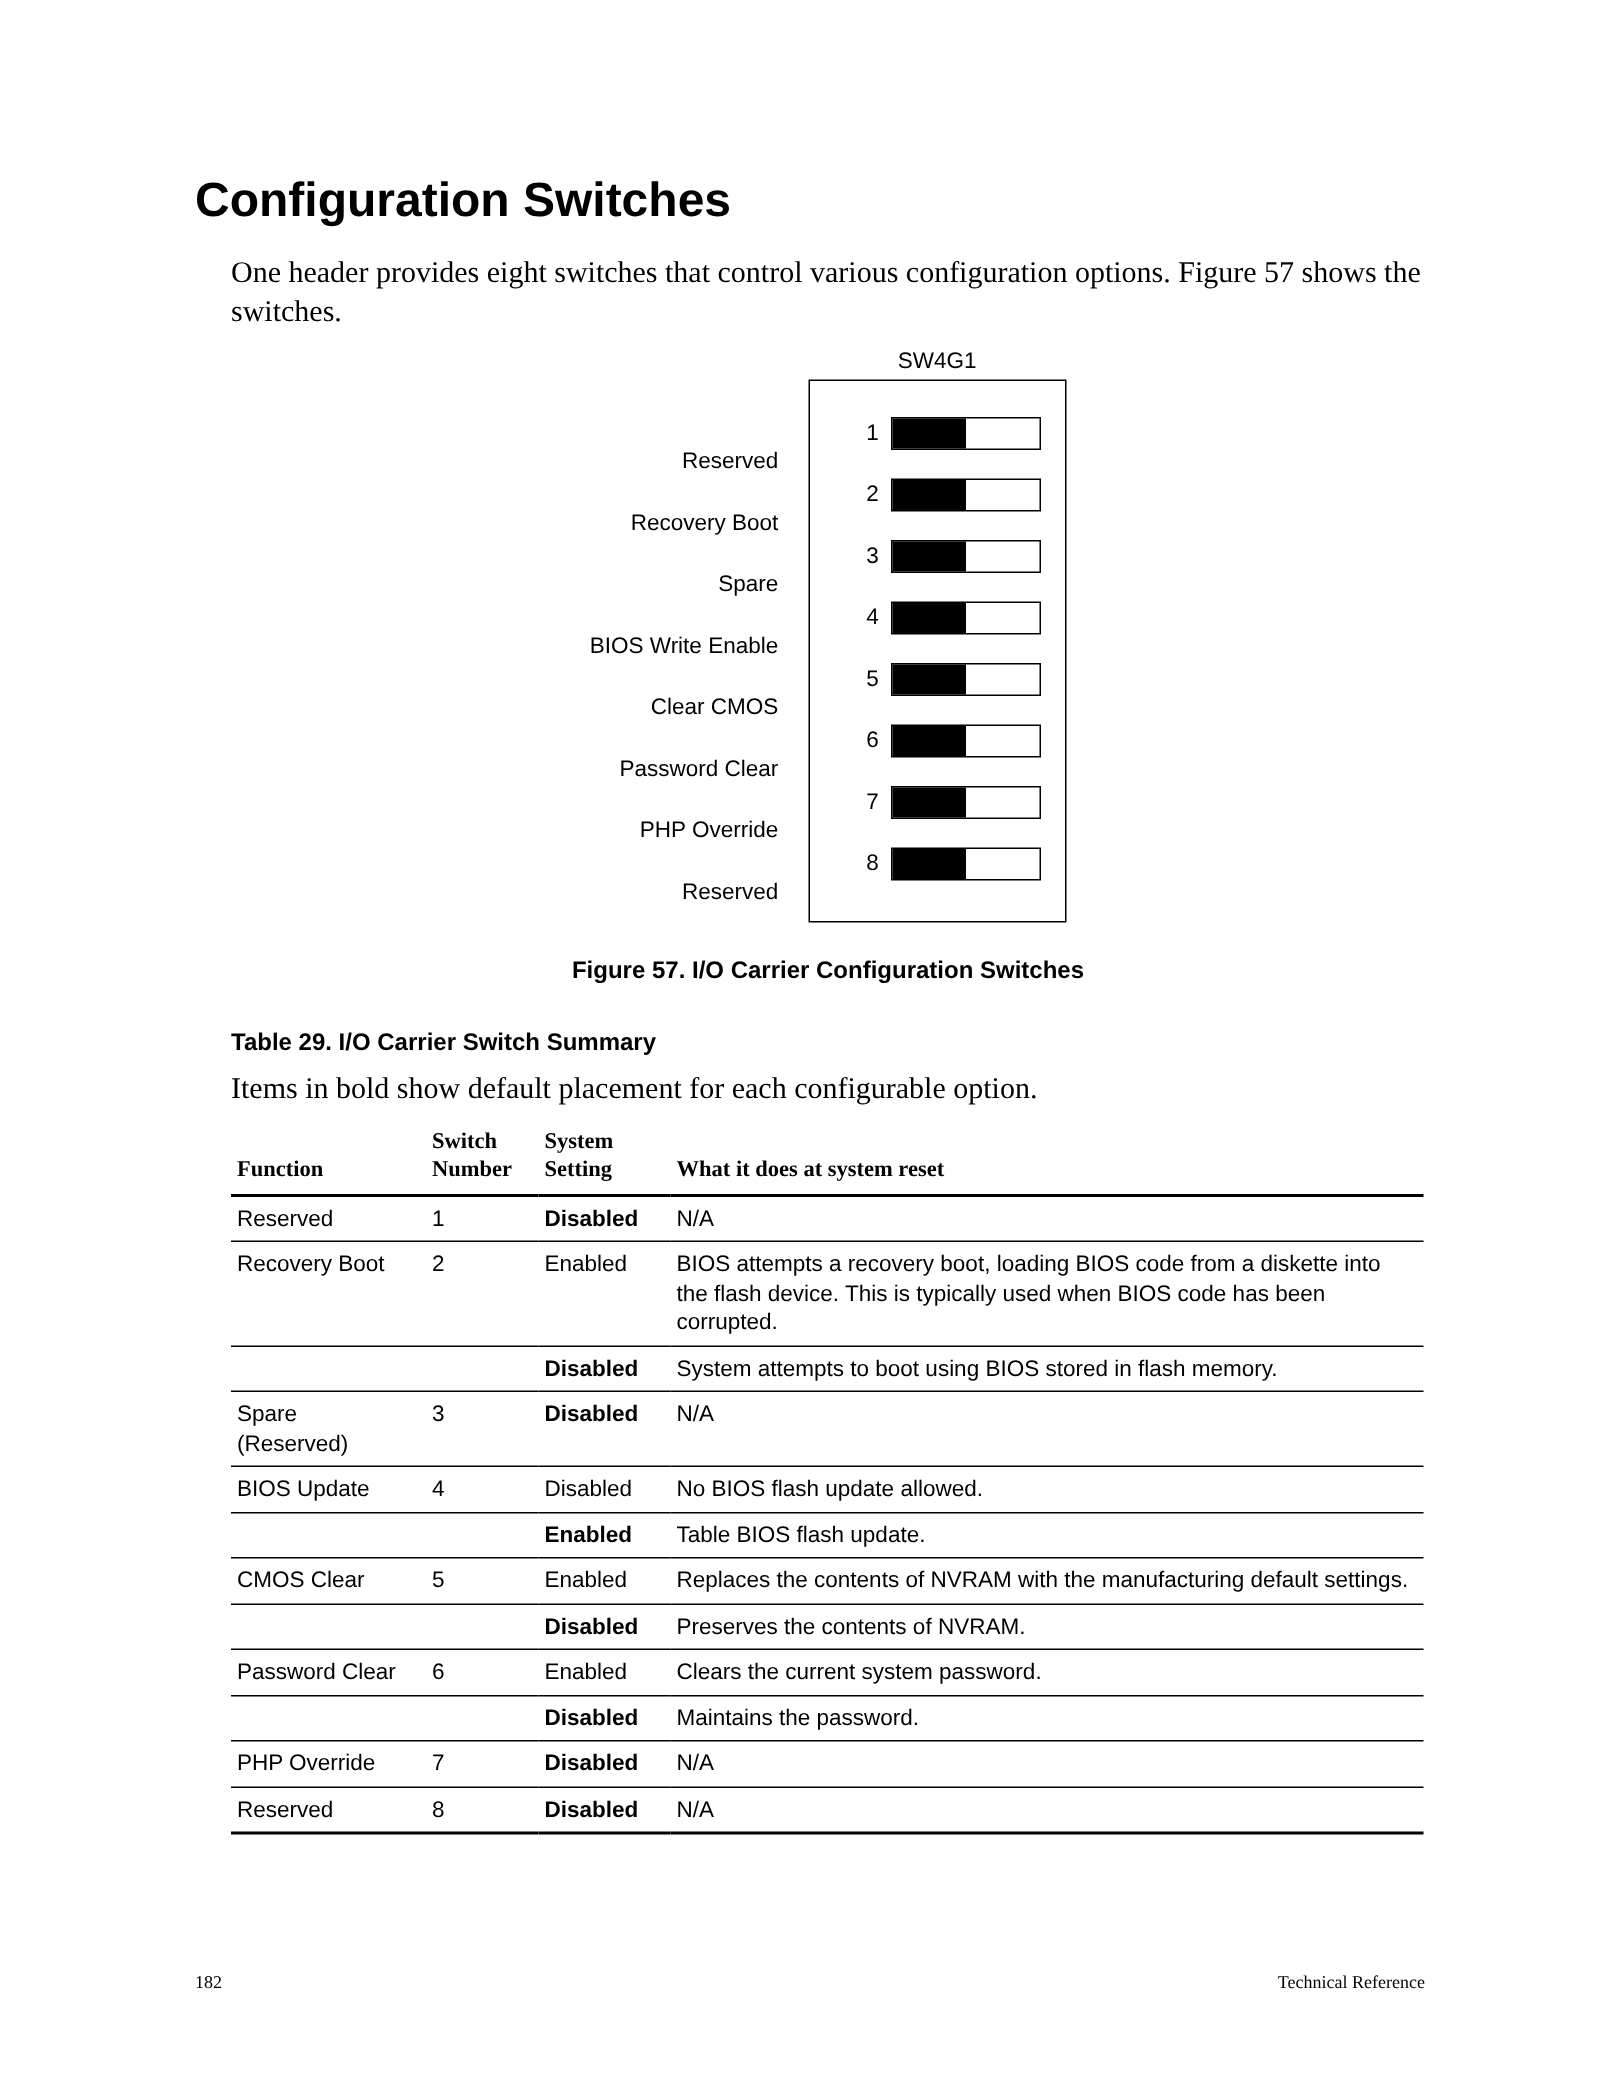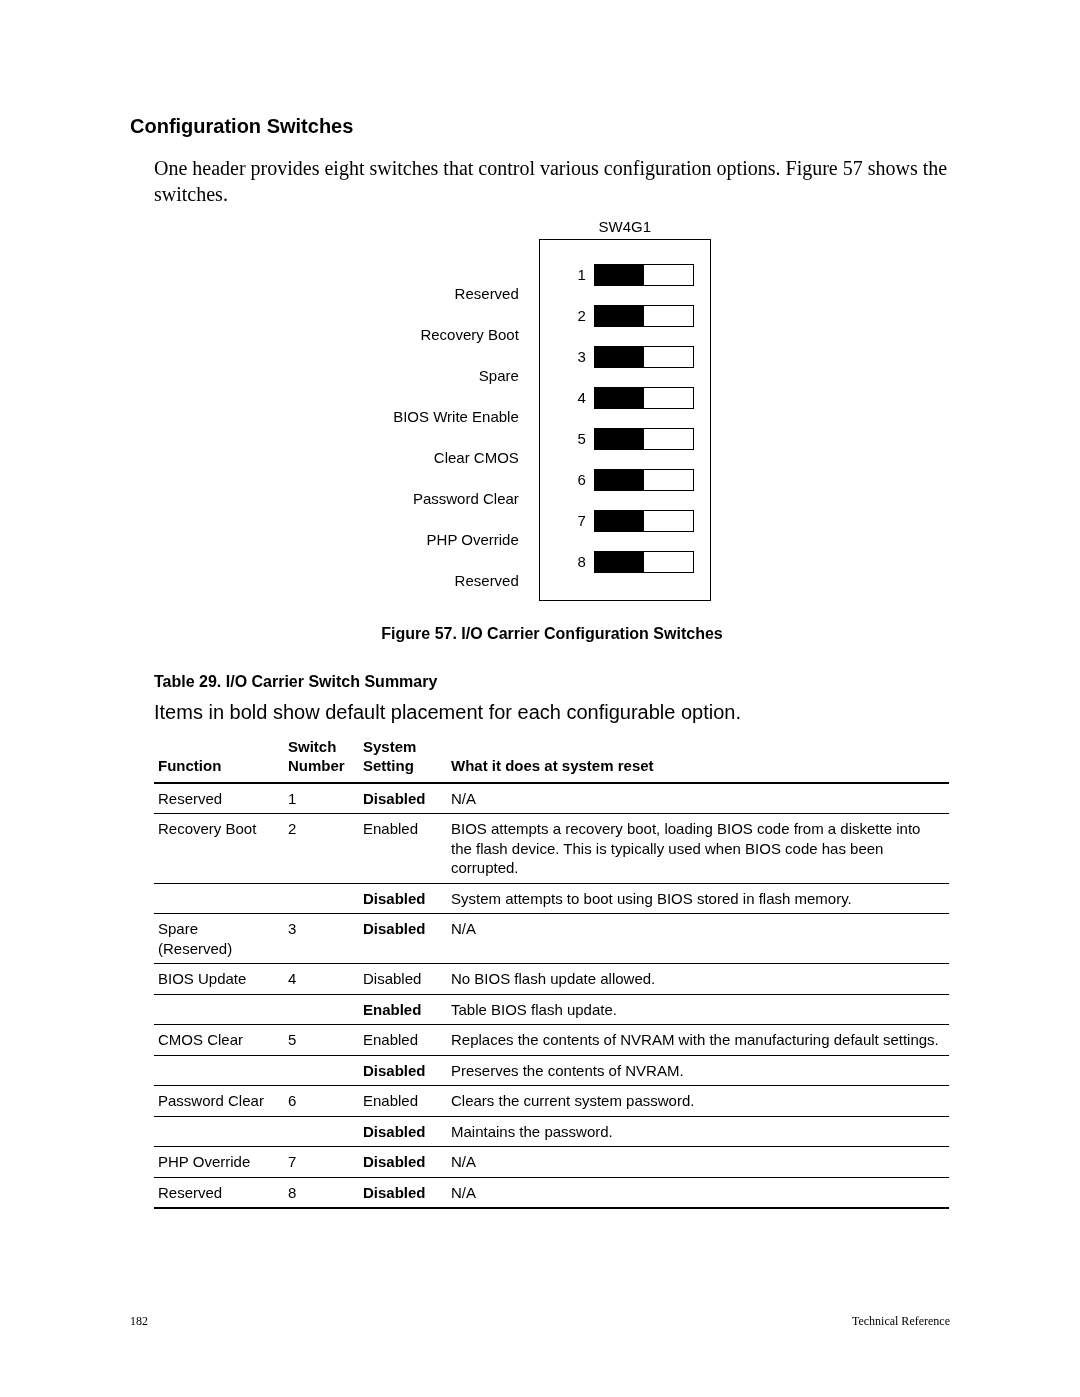--- a/index.html
+++ b/index.html
@@ -13,21 +13,21 @@
     }
     .content {
       position: absolute;
       left: 130px;
       top: 115px;
       width: 820px;
     }
     .heading {
       font-family: Arial, Helvetica, sans-serif;
       font-weight: bold;
-      font-size: 20px;
+      font-size: 32px;
       margin-bottom: 18px;
     }
     .intro {
       font-family: "Times New Roman", Times, serif;
       font-size: 20px;
       line-height: 1.28;
       margin-left: 24px;
       margin-bottom: 32px;
     }
     .figure-area {
@@ -98,39 +98,40 @@
     }
     .table-caption {
       font-family: Arial, Helvetica, sans-serif;
       font-weight: bold;
       font-size: 16px;
       margin-left: 24px;
       margin-top: 30px;
       margin-bottom: 10px;
     }
     .table-intro {
-      font-family: Liberation Sans, sans-serif;
+      font-family: Liberation Serif, serif;
       font-size: 20px;
       margin-left: 24px;
       margin-bottom: 10px;
     }
     table.summary {
       border-collapse: collapse;
       width: 795px;
       margin-left: 24px;
       font-family: Arial, Helvetica, sans-serif;
       font-size: 15px;
     }
     table.summary th {
       text-align: left;
       font-weight: bold;
       padding: 4px 10px 6px 4px;
       border-bottom: 2px solid #000;
       vertical-align: bottom;
       line-height: 1.25;
+      font-family: Liberation Serif, serif;
     }
     table.summary td {
       padding: 5px 10px 5px 4px;
       border-bottom: 1px solid #000;
       vertical-align: top;
       line-height: 1.3;
     }
     table.summary tr:last-child td { border-bottom: 2px solid #000; }
     .col-func { width: 130px; }
     .col-num  { width: 75px; }

